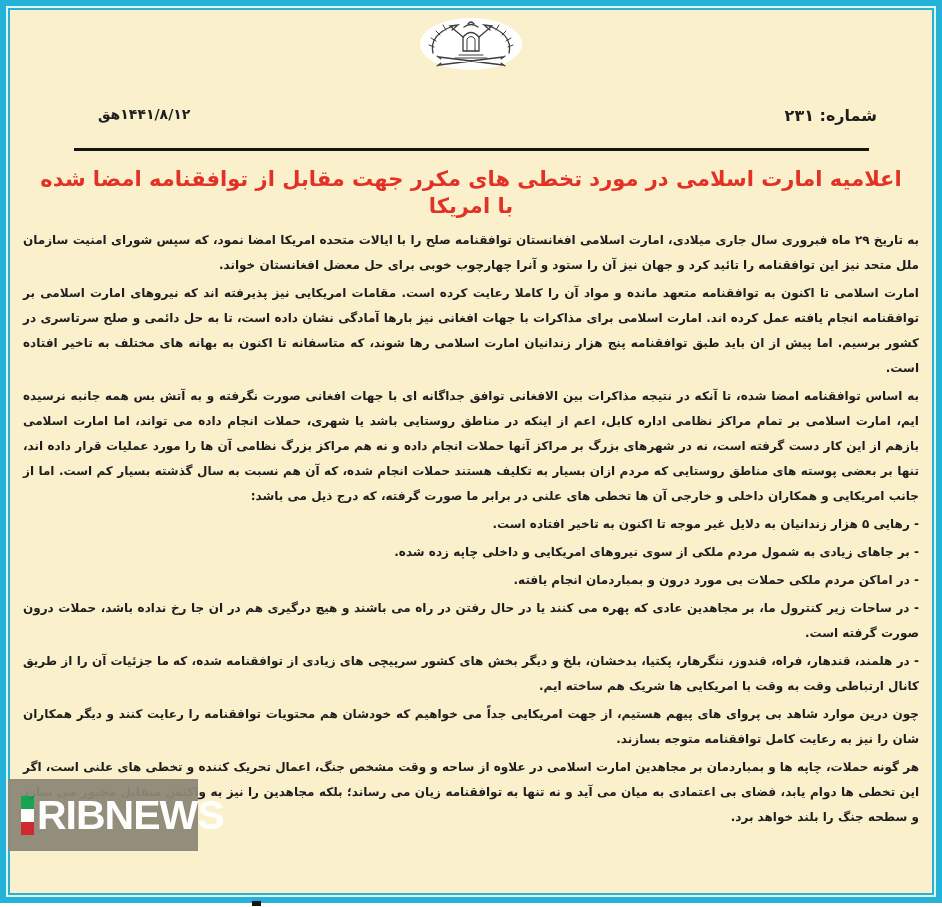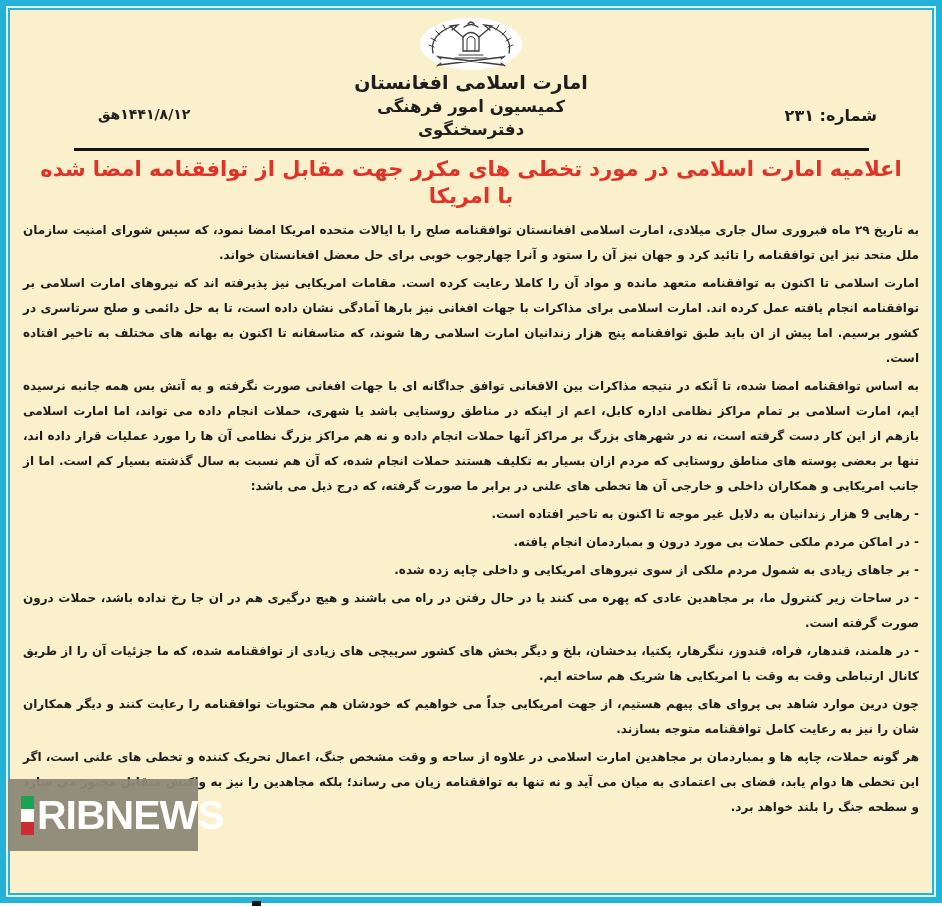--- a/index.html
+++ b/index.html
@@ -19,21 +19,21 @@
   .logo-wrap{position:absolute;left:0;right:0;top:7px;display:flex;justify-content:center}
   .org-block{position:absolute;left:0;right:0;top:60px;text-align:center;color:var(--ink)}
   .org-name{font-size:19px;font-weight:bold;line-height:25px}
   .org-sub{font-size:16.5px;font-weight:bold;line-height:23px}
   .doc-number{position:absolute;right:55px;top:96px;font-size:16px;font-weight:bold;
               color:var(--ink);direction:rtl}
   .doc-date{position:absolute;left:88px;top:96px;font-size:14px;font-weight:bold;
             color:var(--ink);direction:rtl}
   .title-rule{width:795px;height:3px;background:#151515;margin:10px auto 0}
   .doc-title{direction:rtl;text-align:center;color:var(--accent);
-             font-size:21px;font-weight:bold;line-height:27px;margin:5px 20px 0}
+             font-size:21px;font-weight:bold;line-height:27px;margin:15px 20px 0}
   .body-text{direction:rtl;margin:8px 13px 0;color:var(--ink)}
   .body-text p{font-size:12px;font-weight:bold;line-height:25px;
                text-align:justify;margin-bottom:3px}
   .watermark{position:absolute;left:8px;top:779px;width:190px;height:72px;
              background:var(--wm-bg);opacity:.95;display:flex;align-items:center;
              padding-left:13px;z-index:5}
   .flag-i{display:flex;flex-direction:column;margin-right:3px}
   .flag-i span{width:13px;height:13px;display:block}
   .flag-green{background:#0ca04c}
   .flag-white{background:#ffffff}
@@ -65,40 +65,35 @@
                 <path d="M14 36 Q10 18 34 9"></path>
                 <path d="M90 36 Q94 18 70 9"></path>
                 <path d="M15 30 l-5 -2 M17 24 l-5 -3 M21 18 l-4 -4 M27 13 l-3 -5
                          M89 30 l5 -2 M87 24 l5 -3 M83 18 l4 -4 M77 13 l3 -5" stroke-width="1"></path>
                 <path d="M40 38 h24 M36 41 h32" stroke-width="1"></path>
                 <path d="M20 48 L84 40 M20 40 L84 48" stroke-width="1.6"></path>
                 <path d="M22 46 l-4 3 M22 42 l-4 -3 M82 46 l4 3 M82 42 l4 -3" stroke-width="1.1"></path>
               </g>
             </svg>
           </div>
-          <div class="org-block" dir="rtl">
-            <div class="org-name">امارت اسلامی افغانستان</div>
-            <div class="org-sub">کمیسیون امور فرهنگی</div>
-            <div class="org-sub">دفترسخنگوی</div>
-          </div>
           <div class="doc-number">شماره: ۲۳۱</div>
           <div class="doc-date">۱۴۴۱/۸/۱۲هق</div>
         </div>
 
         <div class="title-rule"></div>
 
         <h1 class="doc-title">اعلامیه امارت اسلامی در مورد تخطی های مکرر جهت مقابل از توافقنامه امضا شده با امریکا</h1>
 
         <div class="body-text">
           <p>به تاریخ ۲۹ ماه فبروری سال جاری میلادی، امارت اسلامی افغانستان توافقنامه صلح را با ایالات متحده امریکا امضا نمود، که سپس شورای امنیت سازمان ملل متحد نیز این توافقنامه را تائید کرد و جهان نیز آن را ستود و آنرا چهارچوب خوبی برای حل معضل افغانستان خواند.</p>
           <p>امارت اسلامی تا اکنون به توافقنامه متعهد مانده و مواد آن را کاملا رعایت کرده است. مقامات امریکایی نیز پذیرفته اند که نیروهای امارت اسلامی بر توافقنامه انجام یافته عمل کرده اند. امارت اسلامی برای مذاکرات با جهات افغانی نیز بارها آمادگی نشان داده است، تا به حل دائمی و صلح سرتاسری در کشور برسیم. اما پیش از ان باید طبق توافقنامه پنج هزار زندانیان امارت اسلامی رها شوند، که متاسفانه تا اکنون به بهانه های مختلف به تاخیر افتاده است.</p>
           <p>به اساس توافقنامه امضا شده، تا آنکه در نتیجه مذاکرات بین الافغانی توافق جداگانه ای با جهات افغانی صورت نگرفته و به آتش بس همه جانبه نرسیده ایم، امارت اسلامی بر تمام مراکز نظامی اداره کابل، اعم از اینکه در مناطق روستایی باشد یا شهری، حملات انجام داده می تواند، اما امارت اسلامی بازهم از این کار دست گرفته است، نه در شهرهای بزرگ بر مراکز آنها حملات انجام داده و نه هم مراکز بزرگ نظامی آن ها را مورد عملیات قرار داده اند، تنها بر بعضی پوسته های مناطق روستایی که مردم ازان بسیار به تکلیف هستند حملات انجام شده، که آن هم نسبت به سال گذشته بسیار کم است. اما از جانب امریکایی و همکاران داخلی و خارجی آن ها تخطی های علنی در برابر ما صورت گرفته، که درج  ذیل  می باشد:</p>
-          <p>- رهایی 9 هزار زندانیان به دلایل غیر موجه تا اکنون به تاخیر افتاده است.</p>
+          <p>- رهایی ۵ هزار زندانیان به دلایل غیر موجه تا اکنون به تاخیر افتاده است.</p>
+          <p>- بر جاهای زیادی به شمول مردم ملکی از سوی نیروهای امریکایی و داخلی چاپه زده شده.</p>
           <p>- در اماکن مردم ملکی حملات بی مورد درون و بمباردمان انجام یافته.</p>
-          <p>- بر جاهای زیادی به شمول مردم ملکی از سوی نیروهای امریکایی و داخلی چاپه زده شده.</p>
           <p>- در ساحات زیر کنترول ما، بر مجاهدین عادی که پهره می کنند یا در حال رفتن در راه می باشند و هیچ درگیری هم در ان جا رخ نداده باشد، حملات درون صورت گرفته است.</p>
           <p>- در هلمند، قندهار، فراه، قندوز، ننگرهار، پکتیا، بدخشان، بلخ و دیگر بخش های کشور سرپیچی های زیادی از توافقنامه شده، که ما جزئیات آن را از طریق کانال ارتباطی وقت به وقت با امریکایی ها شریک هم ساخته ایم.</p>
           <p>چون درین موارد شاهد بی پروای های پیهم هستیم، از جهت امریکایی جداً می خواهیم که خودشان هم محتویات توافقنامه را رعایت کنند و دیگر همکاران شان را نیز به رعایت کامل توافقنامه متوجه بسازند.</p>
           <p>هر گونه حملات، چاپه ها  و بمباردمان بر مجاهدین امارت اسلامی در علاوه از ساحه و وقت مشخص جنگ، اعمال تحریک کننده و تخطی های علنی است، اگر این تخطی ها دوام یابد، فضای بی اعتمادی به میان می آید و نه تنها به توافقنامه زیان می رساند؛ بلکه مجاهدین را نیز به واکنش متقابل مجبور می سازد و سطحه جنگ را بلند خواهد برد.</p>
         </div>
 
       </div>
     </div>
   </div>
 

